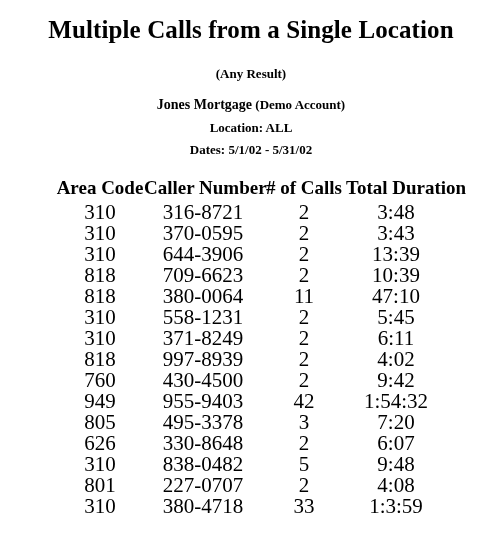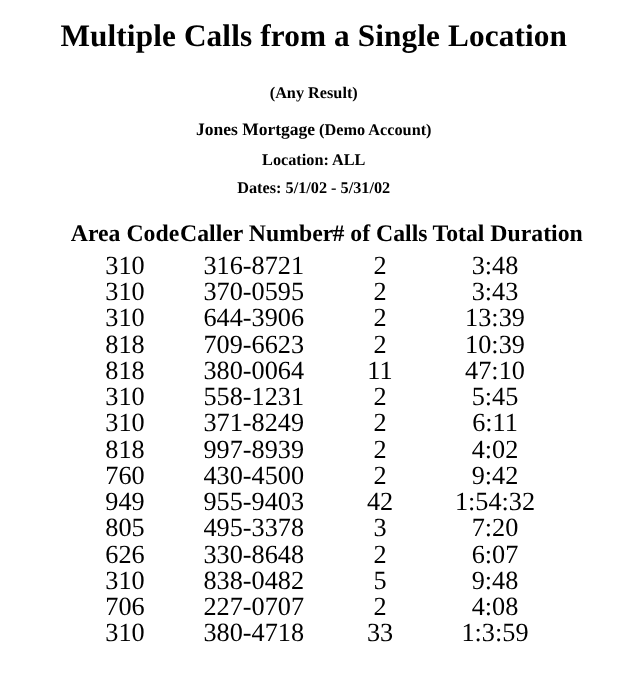--- a/index.html
+++ b/index.html
@@ -221,21 +221,21 @@
             <td>2</td>
             <td>6:07</td>
           </tr>
           <tr>
             <td>310</td>
             <td>838-0482</td>
             <td>5</td>
             <td>9:48</td>
           </tr>
           <tr>
-            <td>706</td>
+            <td>801</td>
             <td>227-0707</td>
             <td>2</td>
             <td>4:08</td>
           </tr>
           <tr>
             <td>310</td>
             <td>380-4718</td>
             <td>33</td>
             <td>1:3:59</td>
           </tr>

